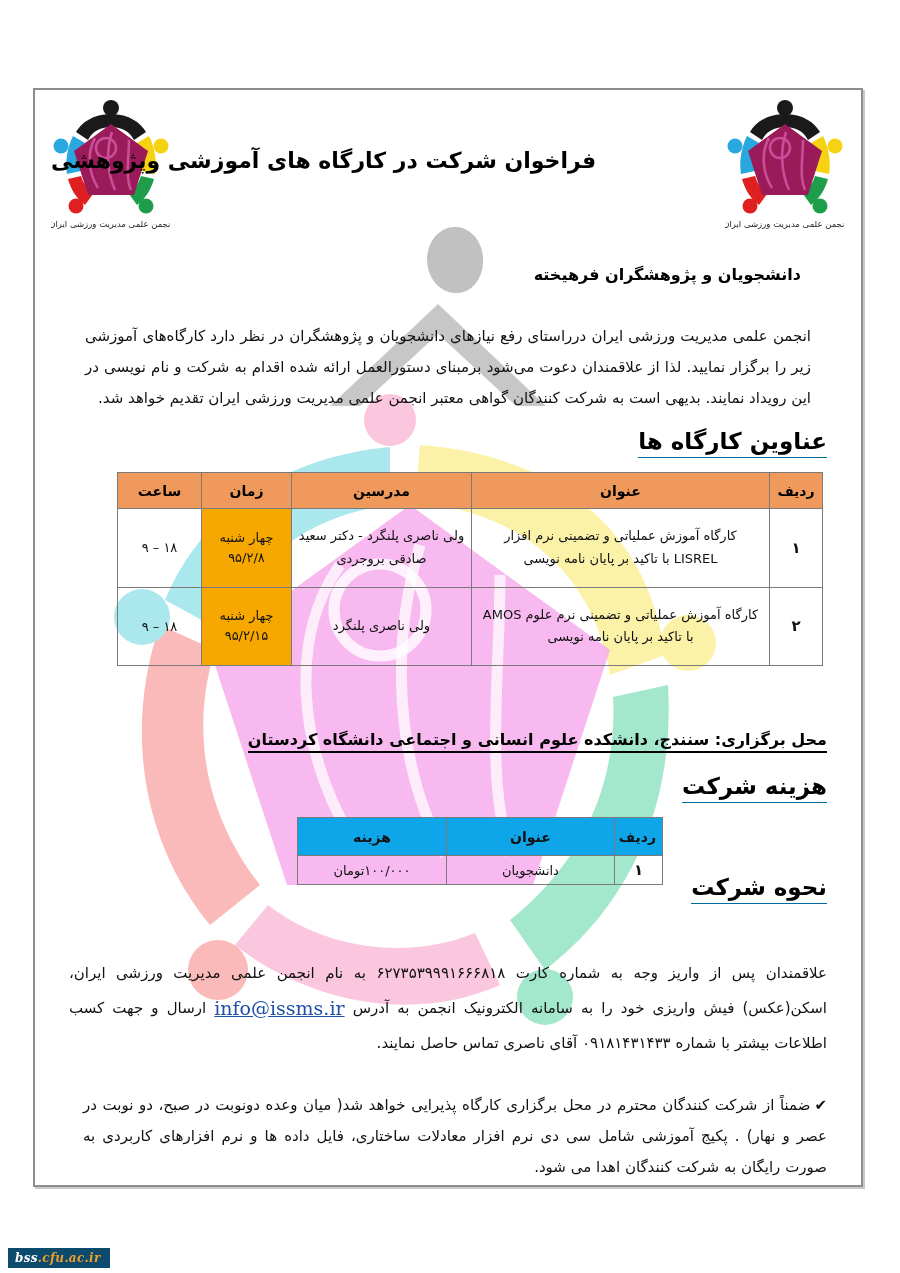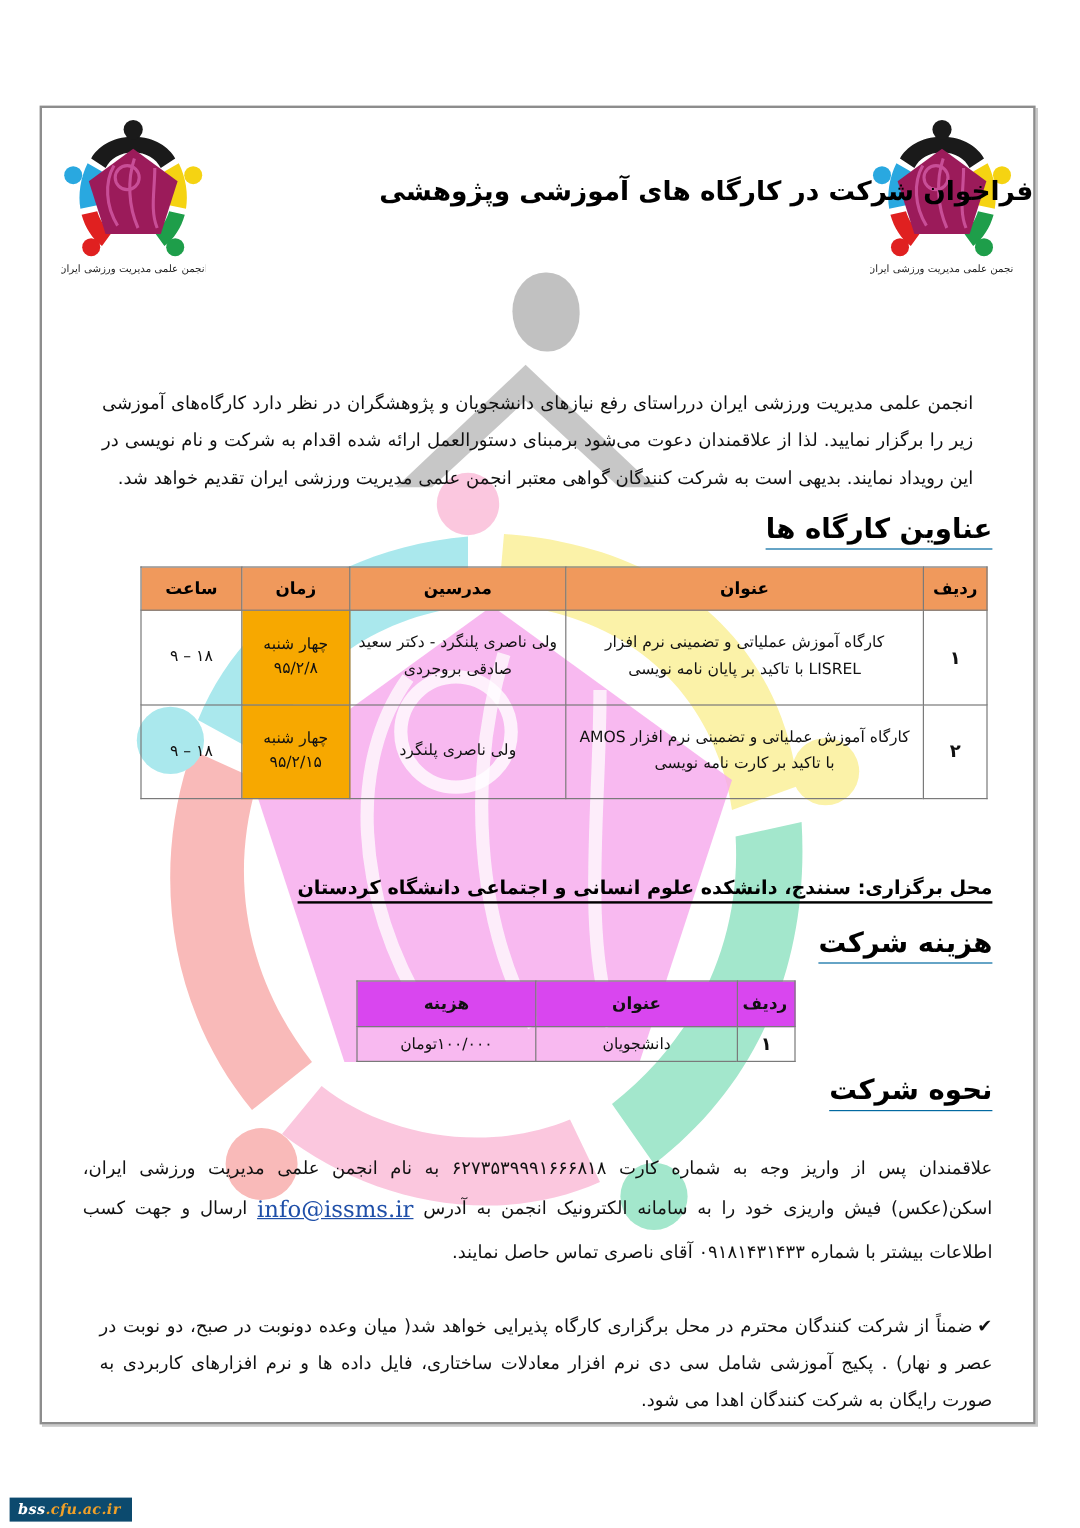--- a/index.html
+++ b/index.html
@@ -44,21 +44,21 @@
 
   
   .header{position:relative;height:150px;}
   .logo{position:absolute;top:6px;width:120px;height:138px;}
   .logo.left{left:16px;}
   .logo.right{right:16px;}
   .logo svg{width:100%;height:100%;display:block;}
 
   .main-title{
     position:absolute;left:16px;right:0;top:58px;
-    text-align:right;
+    text-align:left;
     font-family:"DejaVu Sans","Liberation Sans",sans-serif;
     font-weight:bold;font-size:22px;color:#000;
     letter-spacing:.2px;
     direction:rtl;
   }
 
   .salutation{
     position:absolute;right:60px;top:175px;
     font-weight:bold;font-size:16px;color:#000;direction:rtl;
   }
@@ -105,21 +105,21 @@
   .col-modares{width:180px;}
   .col-zaman{width:90px;}
   .col-saat{width:84px;}
 
   .tbl2{position:absolute;right:198px;top:727px;width:365px;table-layout:fixed;}
   .tbl2 th,.tbl2 td{
     border:1px solid #7a7a7a;
     text-align:center;vertical-align:middle;
     font-size:13px;color:#111;padding:5px 6px;
   }
-  .tbl2 thead th{background:#d946ef;font-weight:bold;font-size:14px;height:27px;}
+  .tbl2 thead th{background:#0ea5e9;font-weight:bold;font-size:14px;height:27px;}
   .tbl2 td.num{font-weight:bold;font-size:15px;}
   .tbl2 tbody tr{height:29px;}
   .c2-radif{width:48px;}
   .c2-onvan{width:168px;}
   .c2-hazine{width:149px;}
 
   
   .venue{
     position:absolute;right:34px;top:640px;
     direction:rtl;font-weight:bold;font-size:16px;color:#000;
@@ -240,20 +240,21 @@
             <circle cx="95" cy="110" r="7.5" fill="#1E9E4A"></circle>
             <circle cx="25" cy="110" r="7.5" fill="#E02020"></circle>
           </g>
           <text x="60" y="131" text-anchor="middle" font-size="8.5" fill="#222" font-family="DejaVu Sans, sans-serif" direction="rtl">انجمن علمی مدیریت ورزشی ایران</text>
         </svg>
       </div>
 
       <div class="main-title">فراخوان شرکت در کارگاه های آموزشی وپژوهشی</div>
     </div>
 
+    <div class="salutation">دانشجویان و پژوهشگران فرهیخته</div>
 
     <p class="para intro">انجمن علمی مدیریت ورزشی ایران درراستای رفع نیازهای دانشجویان و پژوهشگران در نظر دارد کارگاه‌های آموزشی زیر را برگزار نمایید. لذا از علاقمندان دعوت می‌شود برمبنای دستورالعمل ارائه شده اقدام به شرکت و نام نویسی در این رویداد نمایند. بدیهی است به شرکت کنندگان گواهی معتبر انجمن علمی مدیریت ورزشی ایران تقدیم خواهد شد.</p>
 
     <div class="sec-wrap" style="top:338px;">
       <span class="sec-head">عناوین کارگاه ها</span>
     </div>
 
     <table class="tbl1">
       <colgroup>
         <col class="col-radif">
@@ -274,21 +275,21 @@
       <tbody>
         <tr>
           <td class="num">۱</td>
           <td class="title-cell">کارگاه آموزش عملیاتی و تضمینی نرم افزار LISREL با تاکید بر پایان نامه نویسی</td>
           <td class="teacher-cell">ولی ناصری پلنگرد - دکتر سعید صادقی بروجردی</td>
           <td class="time-cell">چهار شنبه ۹۵/۲/۸</td>
           <td>۱۸ – ۹</td>
         </tr>
         <tr>
           <td class="num">۲</td>
-          <td class="title-cell">کارگاه آموزش عملیاتی و تضمینی نرم افزار AMOS با تاکید بر کارت نامه نویسی</td>
+          <td class="title-cell">کارگاه آموزش عملیاتی و تضمینی نرم علوم AMOS با تاکید بر پایان نامه نویسی</td>
           <td class="teacher-cell">ولی ناصری پلنگرد</td>
           <td class="time-cell">چهار شنبه ۹۵/۲/۱۵</td>
           <td>۱۸ – ۹</td>
         </tr>
       </tbody>
     </table>
 
     <div class="venue">
       <span>محل برگزاری:</span>
       <span>سنندج، دانشکده علوم انسانی و اجتماعی دانشگاه کردستان</span>
@@ -313,21 +314,21 @@
       </thead>
       <tbody>
         <tr>
           <td class="num">۱</td>
           <td>دانشجویان</td>
           <td>۱۰۰/۰۰۰تومان</td>
         </tr>
       </tbody>
     </table>
 
-    <div class="sec-wrap" style="top:806px;margin-left:40px;">
+    <div class="sec-wrap" style="top:784px;margin-left:40px;">
       <span class="sec-head">نحوه شرکت</span>
     </div>
 
     <div class="howto-body">
       <p class="para">
         <span>علاقمندان پس از واریز وجه به شماره کارت</span>
         <span class="cardno">۶۲۷۳۵۳۹۹۹۱۶۶۶۸۱۸</span>
         <span>به نام انجمن علمی مدیریت ورزشی ایران، اسکن(عکس) فیش واریزی خود را به سامانه الکترونیک انجمن به آدرس</span>
         <a class="maillink" href="#">info@issms.ir</a>
         <span>ارسال و جهت کسب اطلاعات بیشتر با شماره</span>

